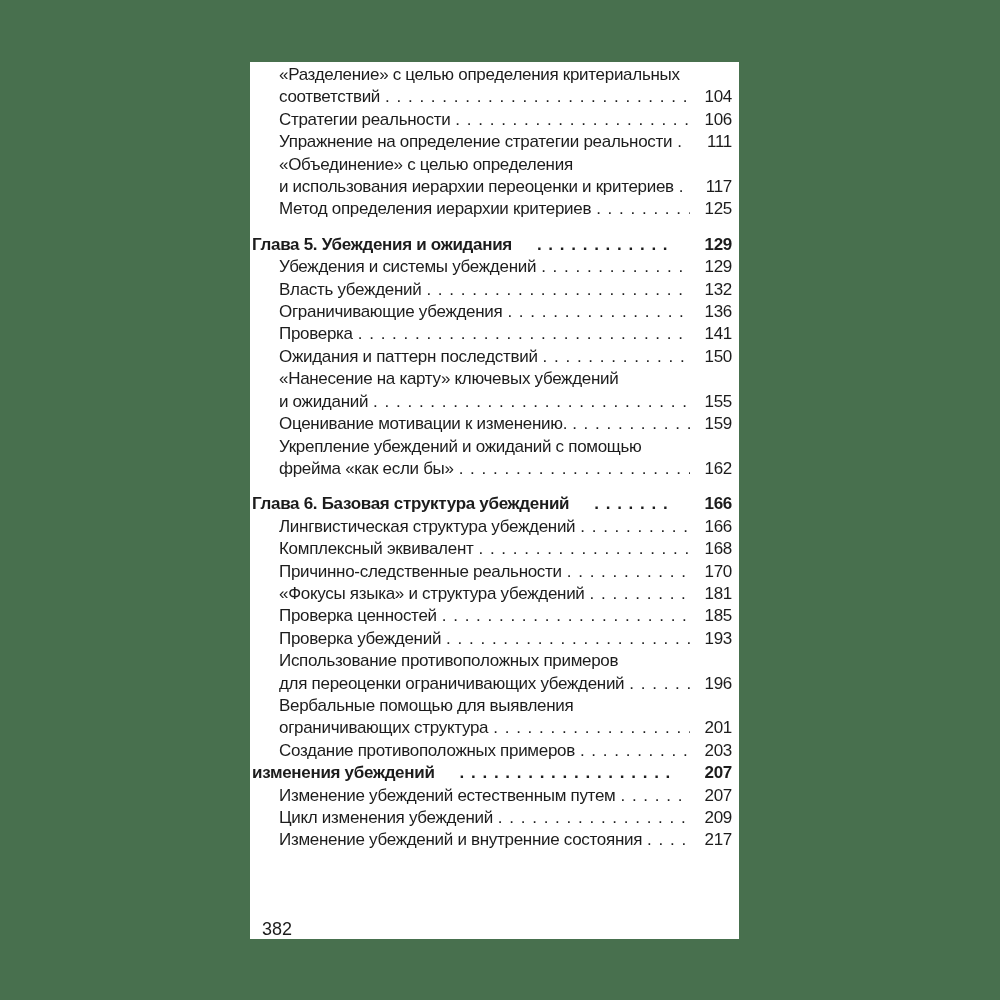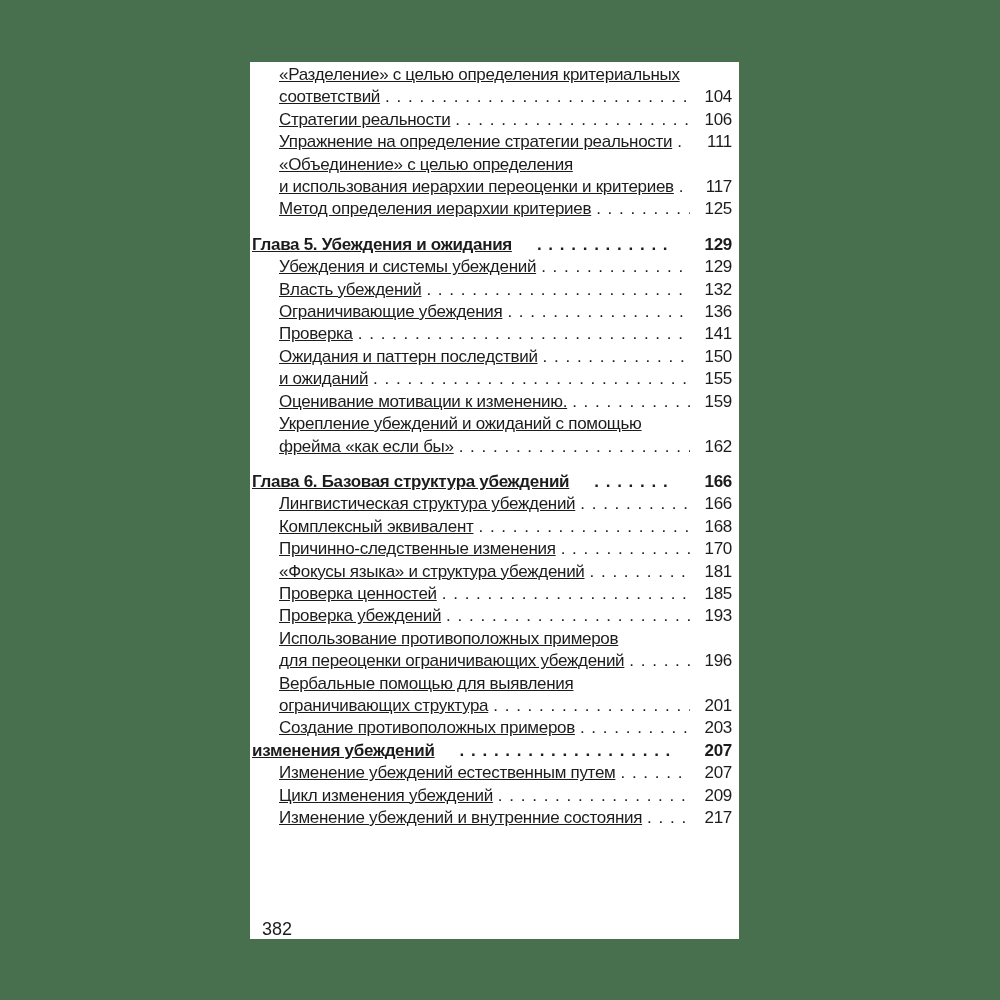--- a/index.html
+++ b/index.html
@@ -35,21 +35,21 @@
   .row {
     display: flex;
     align-items: baseline;
     line-height: 22.4px;
     white-space: nowrap;
     overflow: hidden;
   }
   .row.indent { padding-left: 27px; }
   .row.bold { font-weight: bold; gap: 20px; }
   .row.gap { margin-top: 13px; }
-  .txt { flex: 0 0 auto; text-decoration: underline; }
+  .txt { flex: 0 0 auto; }
   .leader {
     flex: 1 1 auto;
     overflow: hidden;
     white-space: nowrap;
     margin-left: 5px;
     letter-spacing: 1px;
   }
   .num {
     flex: 0 0 auto;
     text-align: right;
@@ -128,20 +128,23 @@
             <span class="txt">Проверка</span>
             <span class="leader">. . . . . . . . . . . . . . . . . . . . . . . . . . . . . . . . . . . . . . . . . . . . . . . . . . . . . . . . . . . . . . . . . . . . . . . . . . . . . . . . </span>
             <span class="num">141</span>
           </div>
           <div class="row indent">
             <span class="txt">Ожидания и паттерн последствий</span>
             <span class="leader">. . . . . . . . . . . . . . . . . . . . . . . . . . . . . . . . . . . . . . . . . . . . . . . . . . . . . . . . . . . . . . . . . . . . . . . . . . . . . . . . </span>
             <span class="num">150</span>
           </div>
           <div class="row indent">
+            <span class="txt">«Нанесение на карту» ключевых убеждений</span>
+          </div>
+          <div class="row indent">
             <span class="txt">и ожиданий</span>
             <span class="leader">. . . . . . . . . . . . . . . . . . . . . . . . . . . . . . . . . . . . . . . . . . . . . . . . . . . . . . . . . . . . . . . . . . . . . . . . . . . . . . . . </span>
             <span class="num">155</span>
           </div>
           <div class="row indent">
             <span class="txt">Оценивание мотивации к изменению.</span>
             <span class="leader">. . . . . . . . . . . . . . . . . . . . . . . . . . . . . . . . . . . . . . . . . . . . . . . . . . . . . . . . . . . . . . . . . . . . . . . . . . . . . . . . </span>
             <span class="num">159</span>
           </div>
           <div class="row indent">
@@ -161,21 +164,21 @@
             <span class="txt">Лингвистическая структура убеждений</span>
             <span class="leader">. . . . . . . . . . . . . . . . . . . . . . . . . . . . . . . . . . . . . . . . . . . . . . . . . . . . . . . . . . . . . . . . . . . . . . . . . . . . . . . . </span>
             <span class="num">166</span>
           </div>
           <div class="row indent">
             <span class="txt">Комплексный эквивалент</span>
             <span class="leader">. . . . . . . . . . . . . . . . . . . . . . . . . . . . . . . . . . . . . . . . . . . . . . . . . . . . . . . . . . . . . . . . . . . . . . . . . . . . . . . . </span>
             <span class="num">168</span>
           </div>
           <div class="row indent">
-            <span class="txt">Причинно-следственные изменения</span>
+            <span class="txt">Причинно-следственные реальности</span>
             <span class="leader">. . . . . . . . . . . . . . . . . . . . . . . . . . . . . . . . . . . . . . . . . . . . . . . . . . . . . . . . . . . . . . . . . . . . . . . . . . . . . . . . </span>
             <span class="num">170</span>
           </div>
           <div class="row indent">
             <span class="txt">«Фокусы языка» и структура убеждений</span>
             <span class="leader">. . . . . . . . . . . . . . . . . . . . . . . . . . . . . . . . . . . . . . . . . . . . . . . . . . . . . . . . . . . . . . . . . . . . . . . . . . . . . . . . </span>
             <span class="num">181</span>
           </div>
           <div class="row indent">
             <span class="txt">Проверка ценностей</span>

